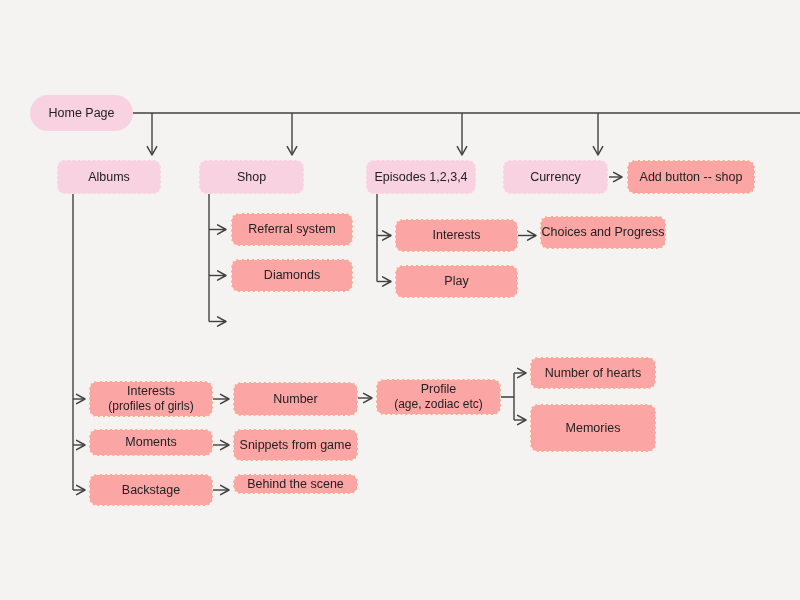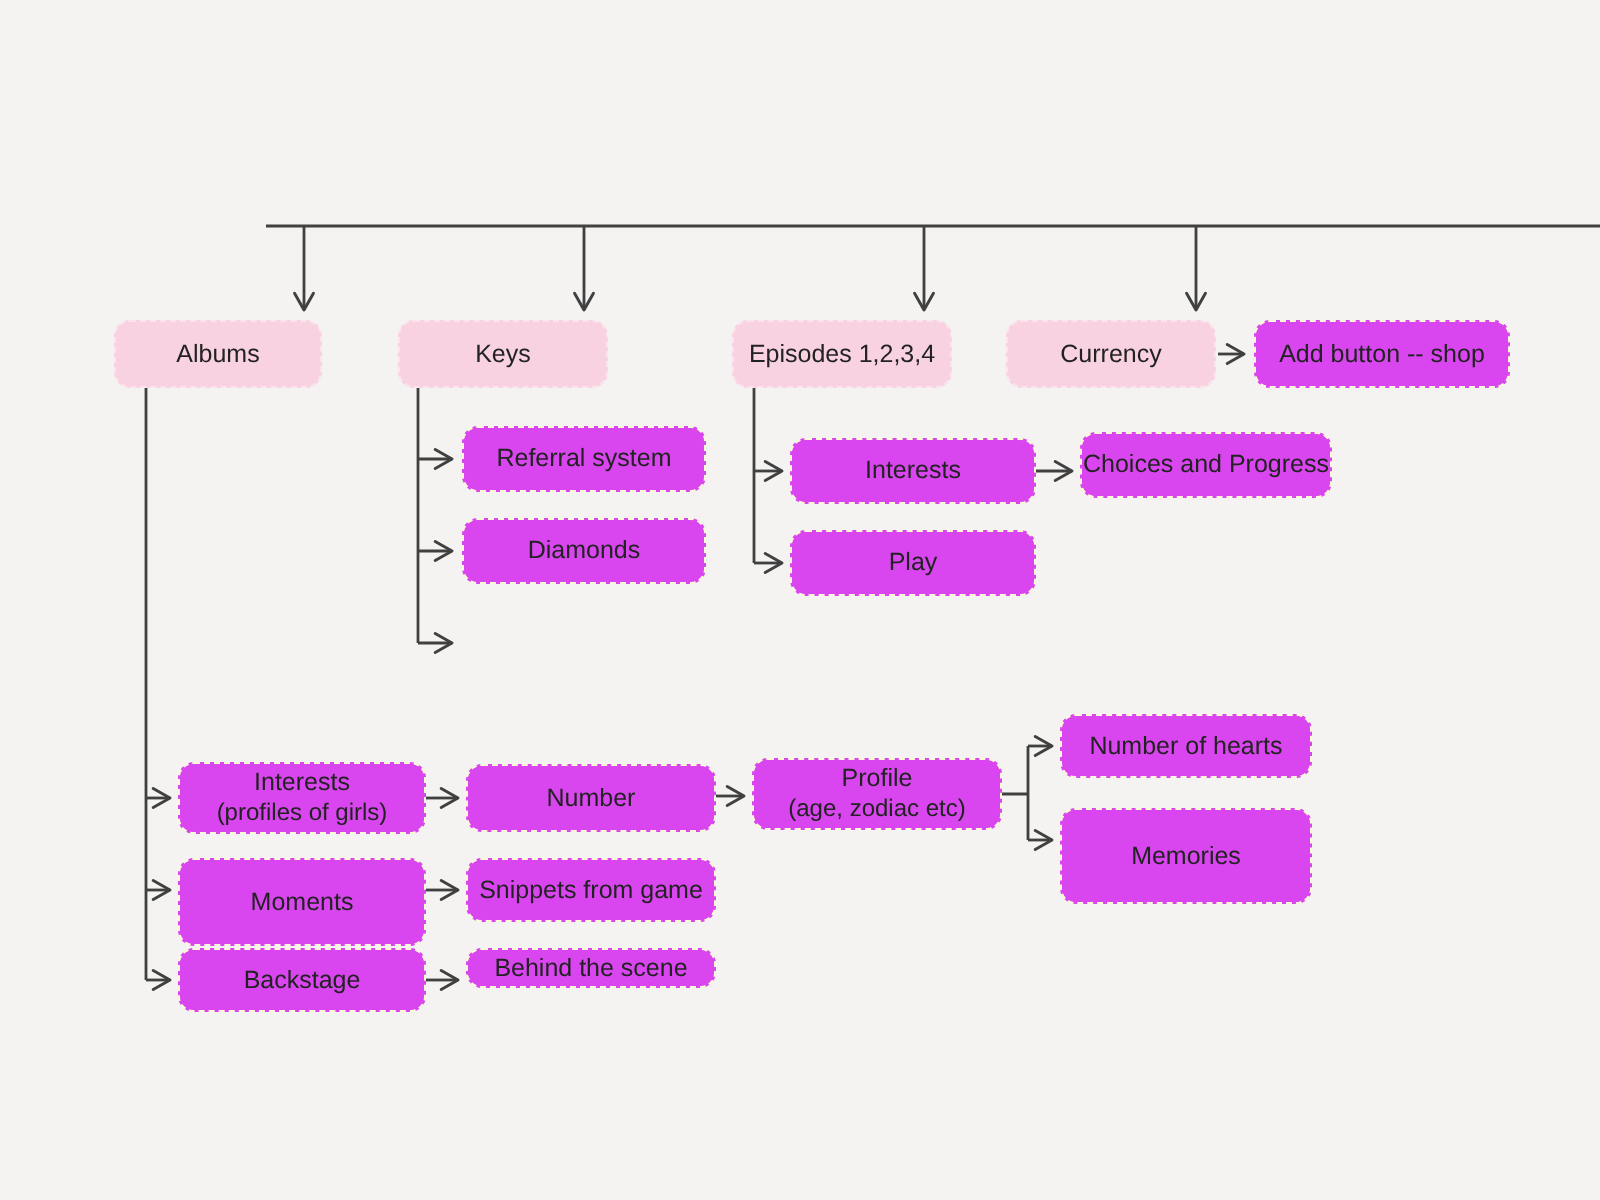--- a/index.html
+++ b/index.html
@@ -43,21 +43,21 @@
     text-align: center;
     line-height: 15px;
     white-space: nowrap;
     cursor: default;
   }
   .pink {
     background: #f8d2e0;
     border: 1px dashed #fbe4ed;
   }
   .yellow {
-    background: #d946ef;
+    background: #fca5a5;
     border: 1px dashed #fdf8d6;
   }
   .pill {
     border-radius: 18px;
     border: none;
   }
   .sub {
     font-size: 12px;
   }
 </style>
@@ -100,27 +100,30 @@
     <path d="M358,398 H372" marker-end="url(#ah)"></path>
 
     <path d="M501,397 H514 M514,373 V420"></path>
     <path d="M514,373 H526" marker-end="url(#ah)"></path>
     <path d="M514,420 H526" marker-end="url(#ah)"></path>
 
     <path d="M213,445 H229" marker-end="url(#ah)"></path>
     <path d="M213,490 H229" marker-end="url(#ah)"></path>
   </svg>
 
+  <div class="node pink pill" style="left:30px;top:95px;width:103px;height:36px">
+    <span>Home Page</span>
+  </div>
 
   <div class="node pink" style="left:57px;top:160px;width:104px;height:34px">
     <span>Albums</span>
   </div>
 
   <div class="node pink" style="left:199px;top:160px;width:105px;height:34px">
-    <span>Keys</span>
+    <span>Shop</span>
   </div>
 
   <div class="node pink" style="left:366px;top:160px;width:110px;height:34px">
     <span>Episodes 1,2,3,4</span>
   </div>
 
   <div class="node pink" style="left:503px;top:160px;width:105px;height:34px">
     <span>Currency</span>
   </div>
 
@@ -164,21 +167,21 @@
   </div>
 
   <div class="node yellow" style="left:530px;top:357px;width:126px;height:32px">
     <span>Number of hearts</span>
   </div>
 
   <div class="node yellow" style="left:530px;top:404px;width:126px;height:48px">
     <span>Memories</span>
   </div>
 
-  <div class="node yellow" style="left:89px;top:429px;width:124px;height:44px">
+  <div class="node yellow" style="left:89px;top:429px;width:124px;height:27px">
     <span>Moments</span>
   </div>
 
   <div class="node yellow" style="left:233px;top:429px;width:125px;height:32px">
     <span>Snippets from game</span>
   </div>
 
   <div class="node yellow" style="left:89px;top:474px;width:124px;height:32px">
     <span>Backstage</span>
   </div>

